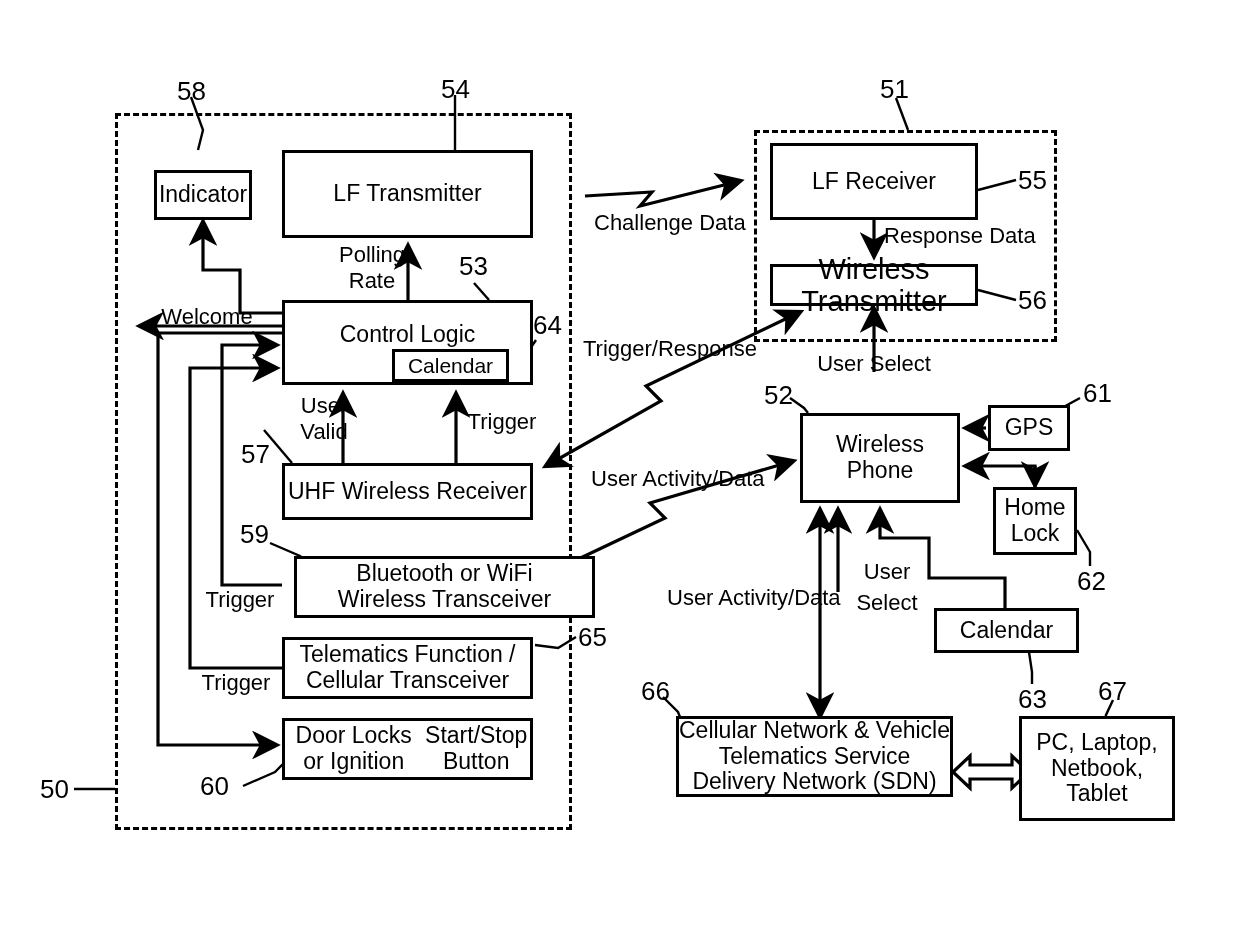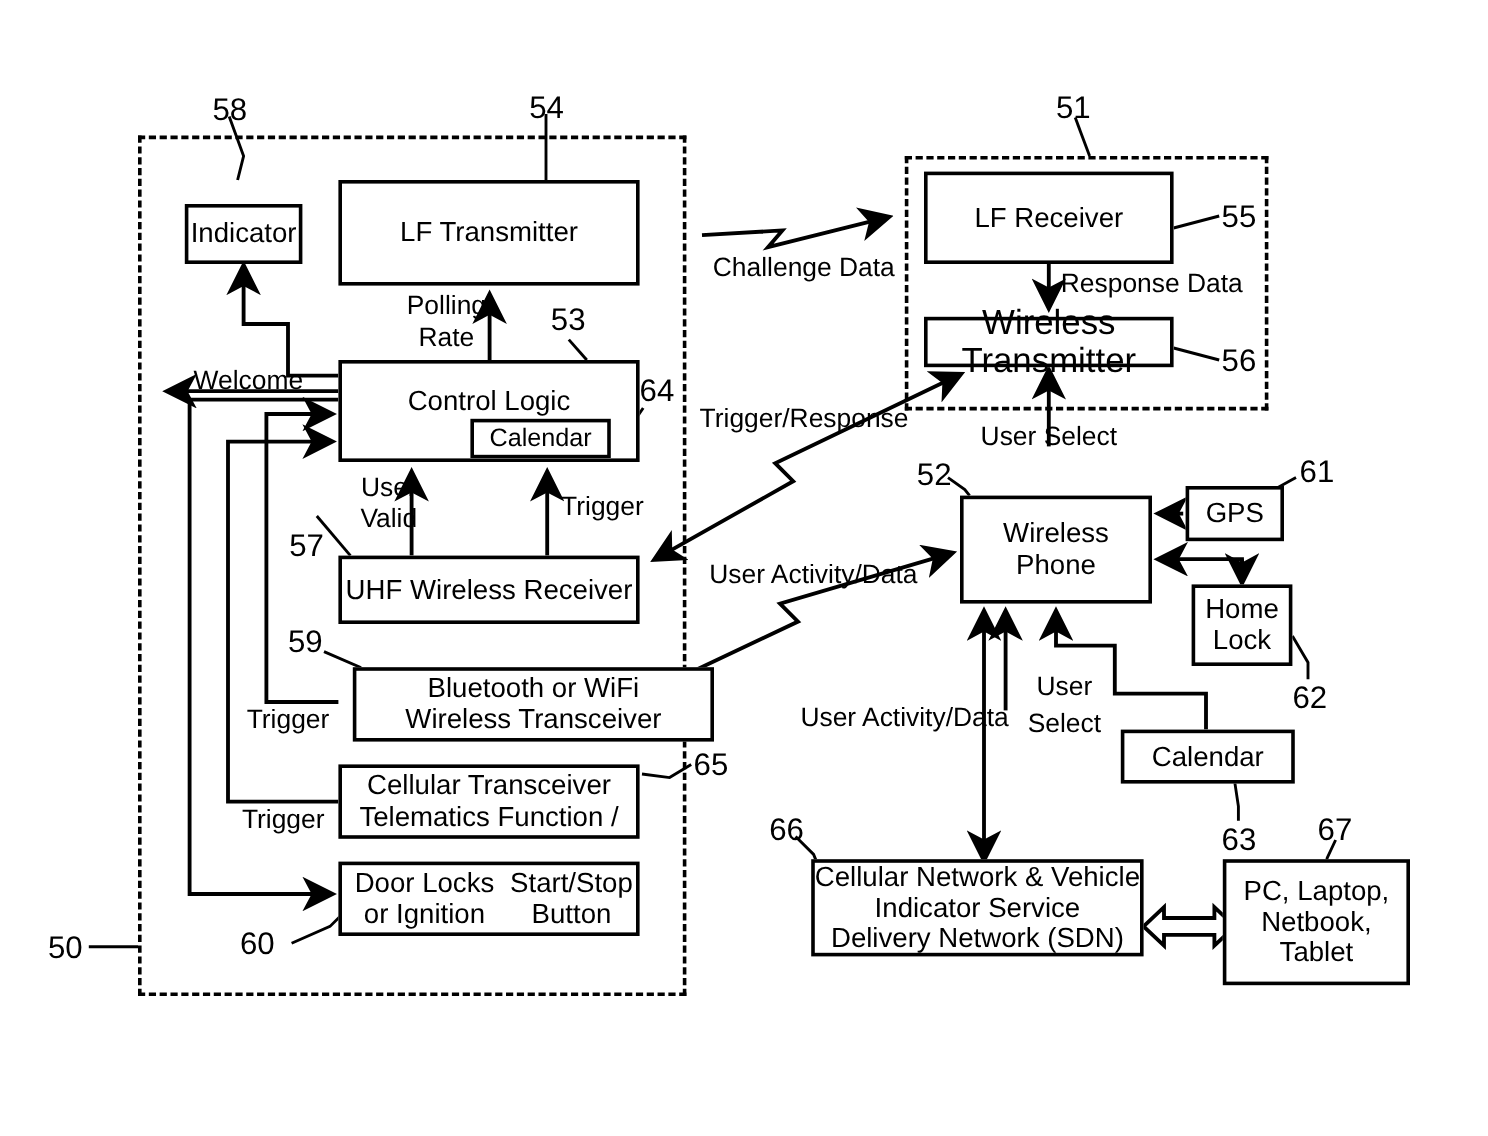--- a/index.html
+++ b/index.html
@@ -162,22 +162,22 @@
   <div class="blk" style="left:282px; top:463px; width:251px; height:57px;">
     <span>UHF Wireless Receiver</span>
   </div>
 
   <div class="blk" style="left:294px; top:556px; width:301px; height:62px; flex-direction:column;">
     <span>Bluetooth or WiFi</span>
     <span>Wireless Transceiver</span>
   </div>
 
   <div class="blk" style="left:282px; top:637px; width:251px; height:62px; flex-direction:column;">
+    <span>Telematics Function /</span>
     <span>Cellular Transceiver</span>
-    <span>Telematics Function /</span>
   </div>
 
   <div class="blk" style="left:282px; top:718px; width:251px; height:62px; flex-direction:row;">
     <span>Door Locks or Ignition</span>
     <span>Start/Stop Button</span>
   </div>
 
   <div class="blk" style="left:770px; top:143px; width:208px; height:77px;">
     <span>LF Receiver</span>
   </div>
@@ -199,21 +199,21 @@
     <span>Home</span>
     <span>Lock</span>
   </div>
 
   <div class="blk" style="left:934px; top:608px; width:145px; height:45px;">
     <span>Calendar</span>
   </div>
 
   <div class="blk" style="left:676px; top:716px; width:277px; height:81px; flex-direction:column;">
     <span>Cellular Network &amp; Vehicle</span>
-    <span>Indicator Service</span>
+    <span>Telematics Service</span>
     <span>Delivery Network (SDN)</span>
   </div>
 
   <div class="blk" style="left:1019px; top:716px; width:156px; height:105px; flex-direction:column;">
     <span>PC, Laptop,</span>
     <span>Netbook,</span>
     <span>Tablet</span>
   </div>
 
   <div class="lbl" style="left:330px; top:243px; width:84px;">Polling</div>

